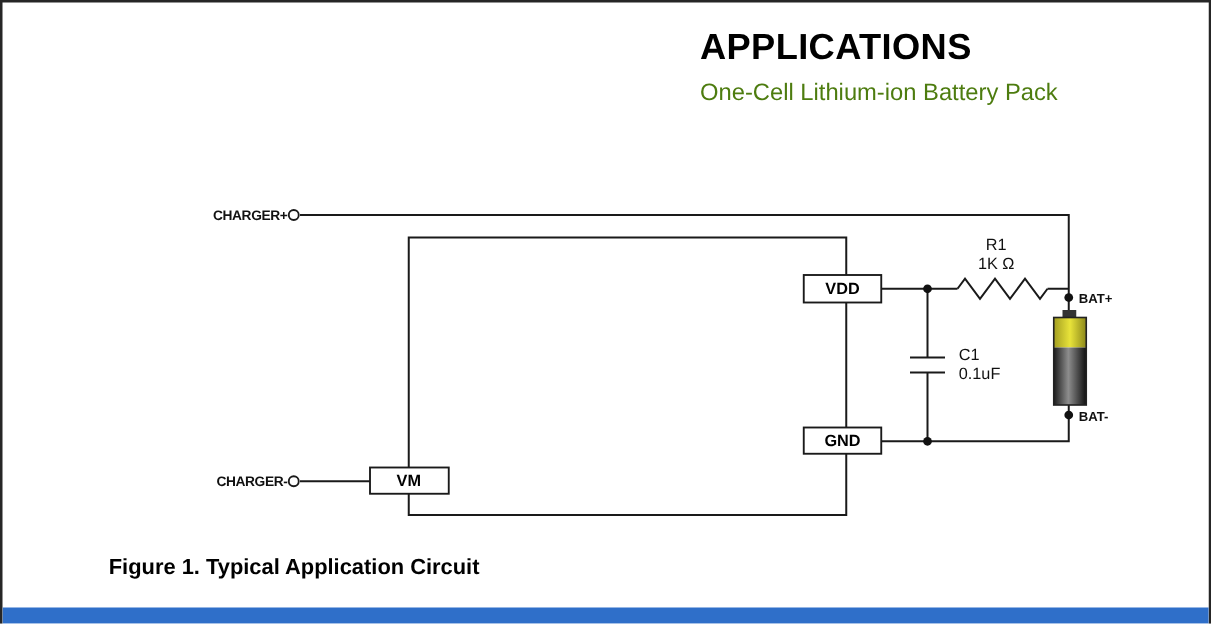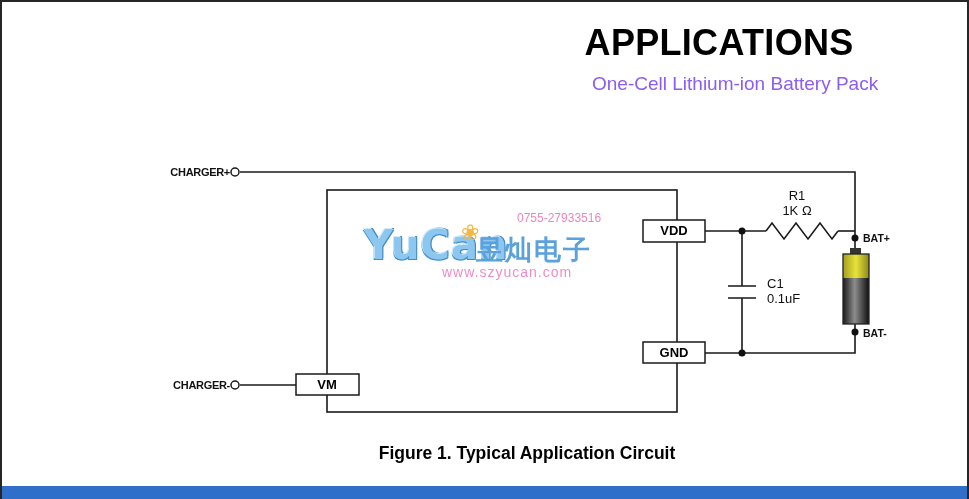--- a/index.html
+++ b/index.html
@@ -15,29 +15,27 @@
     background: #ffffff;
     border-top: 2px solid #262626;
     border-left: 2px solid #262626;
     border-right: 2px solid #262626;
     box-sizing: border-box;
     overflow: hidden;
   }
   
   .apps-block { position: absolute; left: 558px; top: 20px; }
   .apps-title {
-    font-size: 36px; font-weight: bold; color: #000;
+    font-size: 29px; font-weight: bold; color: #000;
     letter-spacing: 0.3px;
     font-family: "Liberation Sans", sans-serif;
-    text-align: center;
   }
   .app-line {
-    font-size: 19px; color: #8b5cf6; margin-top: 9px;
+    font-size: 19px; color: #4d7c0f; margin-top: 9px;
     font-family: "Liberation Sans", sans-serif;
-    margin-left: 32px;
   }
   
   svg.circuit { position: absolute; left: 0; top: 0; }
   text.pin  { font-family: "Liberation Sans", sans-serif; font-size: 13px; font-weight: bold; fill: #000; text-anchor: middle; }
   text.lbl  { font-family: "Liberation Sans", sans-serif; font-size: 13px; fill: #111; }
   text.lblmid { font-family: "Liberation Sans", sans-serif; font-size: 13px; fill: #111; text-anchor: middle; }
   text.term { font-family: "Liberation Sans", sans-serif; font-size: 11px; font-weight: bold; fill: #111; text-anchor: end; letter-spacing: -0.3px; }
   text.bat  { font-family: "Liberation Sans", sans-serif; font-size: 10.5px; font-weight: bold; fill: #111; }
   
   .wm { position: absolute; left: 360px; top: 204px; width: 280px; height: 80px; opacity: 0.9; pointer-events: none; }
@@ -53,21 +51,21 @@
   .wm-cn {
     position: absolute; left: 114px; top: 26px;
     font-size: 27px; font-weight: bold; color: #4a97d9; letter-spacing: 2px;
     font-family: "DejaVu Sans", sans-serif;
   }
   .wm-site { position: absolute; left: 80px; top: 58px; font-size: 14px; color: #ee7fc0; letter-spacing: 1px; }
   
   .caption {
     position: absolute; top: 441px; left: 0; width: 100%;
     box-sizing: border-box; padding-left: 85px;
-    text-align: center;
+    text-align: left;
     font-size: 17.5px; font-weight: bold; color: #000;
     font-family: "Liberation Sans", sans-serif;
   }
   
   .footer-bar {
     position: absolute; left: 0; bottom: 0;
     width: 100%; height: 13px;
     background: #2f6fc9;
   }
 </style>
@@ -131,27 +129,20 @@
     <text x="795" y="198" class="lblmid">R1</text>
     <text x="795" y="213" class="lblmid">1K Ω</text>
 
     <text x="765" y="286" class="lbl">C1</text>
     <text x="765" y="301" class="lbl">0.1uF</text>
 
     <text x="861" y="240" class="bat">BAT+</text>
     <text x="861" y="335" class="bat">BAT-</text>
   </svg>
 
-  <div class="wm">
-    <div class="wm-phone">0755-27933516</div>
-    <div class="wm-brand">YuCan</div>
-    <div class="wm-flower">❀</div>
-    <div class="wm-cn">昱灿电子</div>
-    <div class="wm-site">www.szyucan.com</div>
-  </div>
 
   <div class="apps-block">
     <div class="apps-title">APPLICATIONS</div>
     <div class="app-line">One-Cell Lithium-ion Battery Pack</div>
   </div>
 
   <div class="caption">Figure 1.  Typical Application Circuit</div>
 
   <div class="footer-bar"></div>
 

